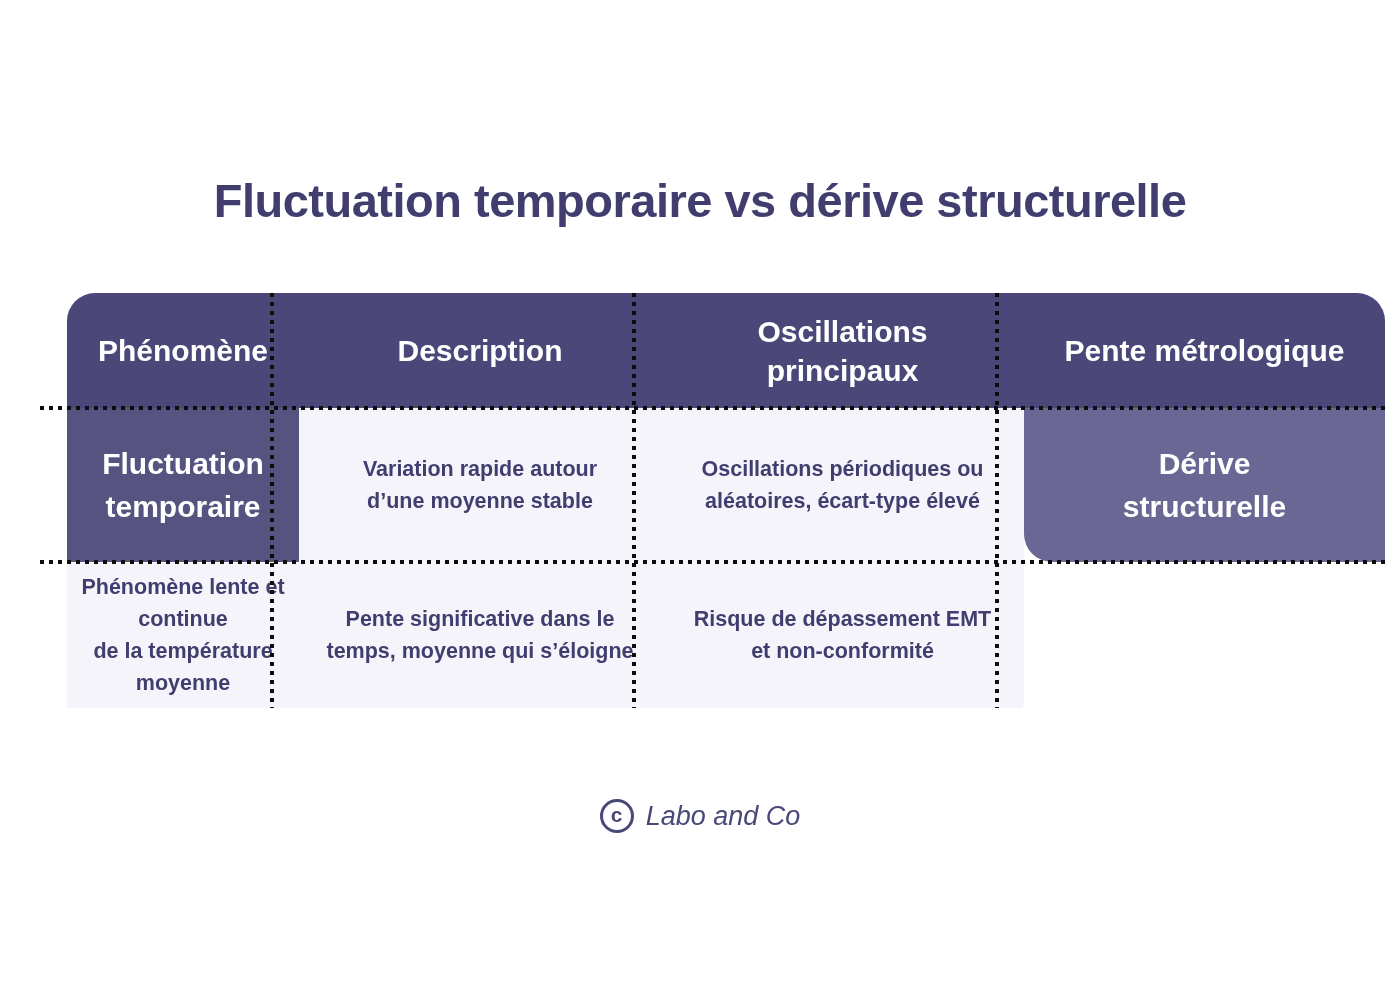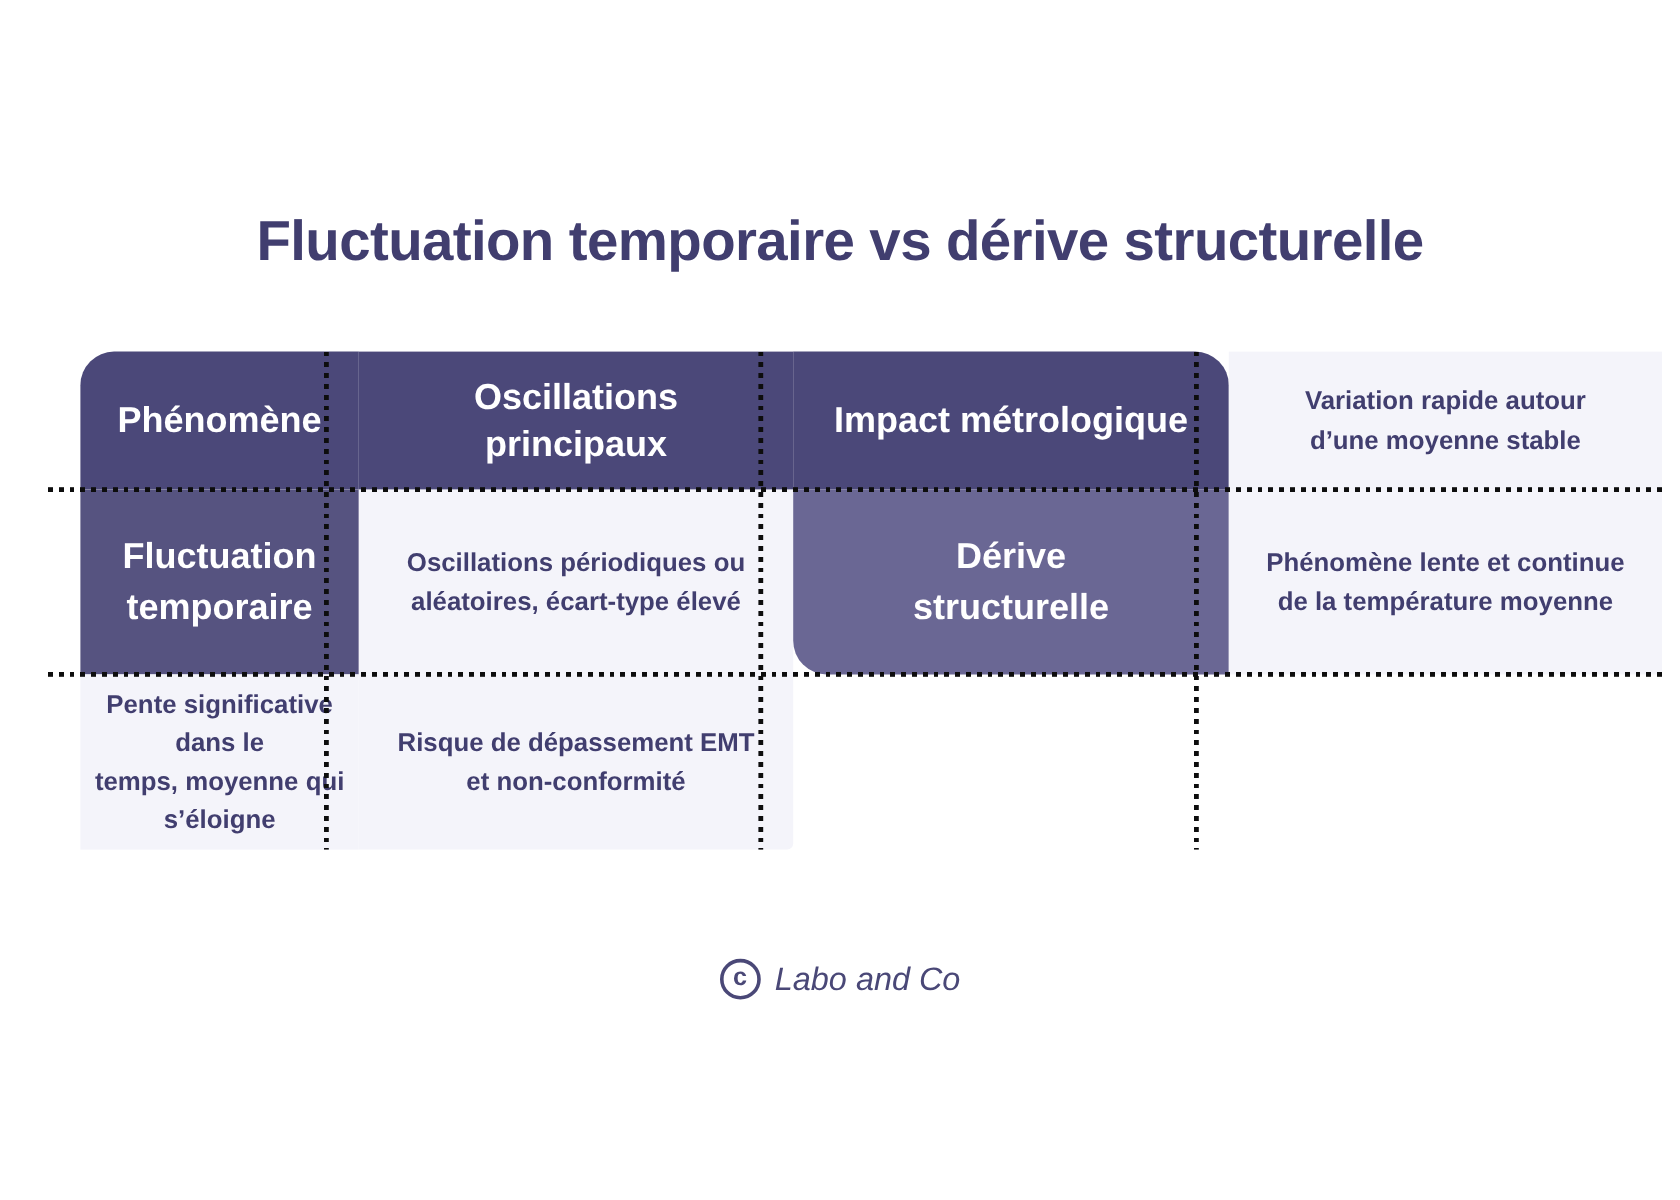--- a/index.html
+++ b/index.html
@@ -121,28 +121,29 @@
 </head>
 <body>
 
 <div class="page">
 
   <div class="title">Fluctuation temporaire vs dérive structurelle</div>
 
   <div class="table">
 
     <div class="cell hdr r-tl">Phénomène</div>
+    <div class="cell hdr">Description</div>
     <div class="cell hdr">Oscillations
 principaux</div>
-    <div class="cell hdr r-tr">Impact métrologique</div>
+    <div class="cell hdr r-tr">Pente métrologique</div>
 
+    <div class="cell lbl lbl-1">Fluctuation
+temporaire</div>
     <div class="cell body-cell">Variation rapide autour
 d’une moyenne stable</div>
-    <div class="cell lbl lbl-1">Fluctuation
-temporaire</div>
     <div class="cell body-cell">Oscillations périodiques ou
 aléatoires, écart-type élevé</div>
 
     <div class="cell lbl lbl-2 r-bl">Dérive
 structurelle</div>
     <div class="cell body-cell">Phénomène lente et continue
 de la température moyenne</div>
     <div class="cell body-cell">Pente significative dans le
 temps, moyenne qui s’éloigne</div>
     <div class="cell body-cell r-br">Risque de dépassement EMT

